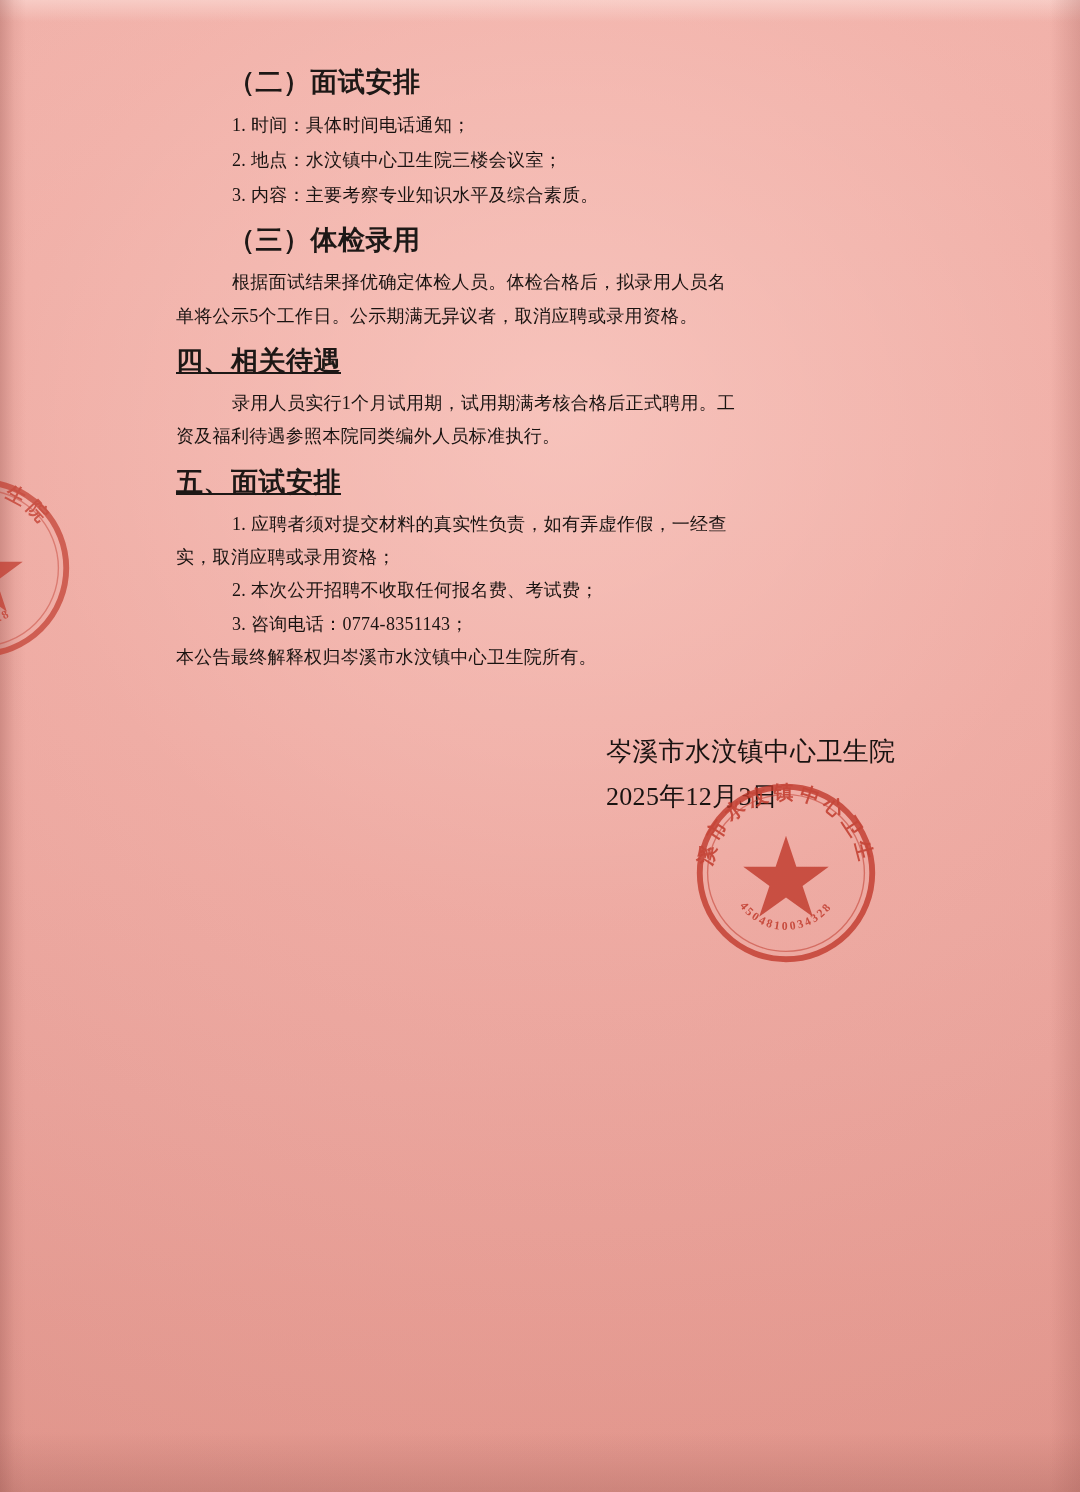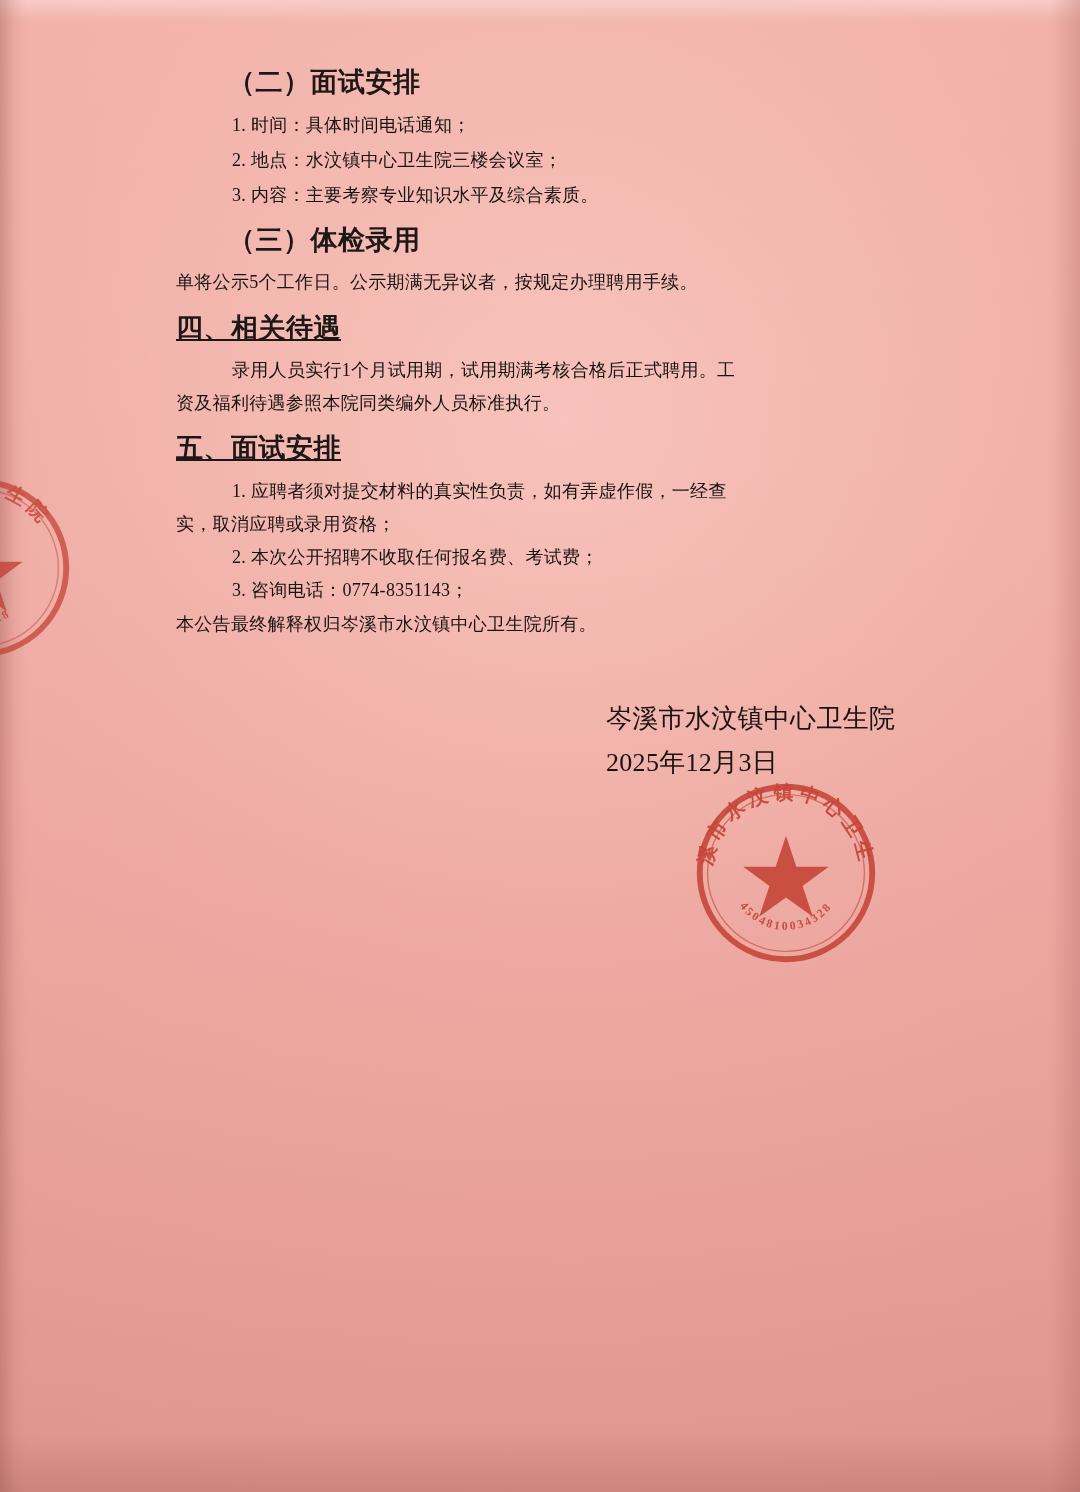--- a/index.html
+++ b/index.html
@@ -135,21 +135,22 @@
 
   <div class="block">
     <p class="heading heading-indent">（二）面试安排</p>
     <p class="line list-item">1. 时间：具体时间电话通知；</p>
     <p class="line list-item">2. 地点：水汶镇中心卫生院三楼会议室；</p>
     <p class="line list-item">3. 内容：主要考察专业知识水平及综合素质。</p>
   </div>
 
   <div class="block">
     <p class="heading heading-indent">（三）体检录用</p>
-    <p class="line para para-cont">单将公示5个工作日。公示期满无异议者，按规定办理聘用手续。</p>
+    <p class="line para">根据面试结果择优确定体检人员。体检合格后，拟录用人员名</p>
+    <p class="line para para-cont">单将公示5个工作日。公示期满无异议者，取消应聘或录用资格。</p>
   </div>
 
   <div class="block">
     <p class="heading heading-num">四、相关待遇</p>
     <p class="line para">录用人员实行1个月试用期，试用期满考核合格后正式聘用。工</p>
     <p class="line para para-cont">资及福利待遇参照本院同类编外人员标准执行。</p>
   </div>
 
   <div class="block">
     <p class="heading heading-num">五、面试安排</p>

